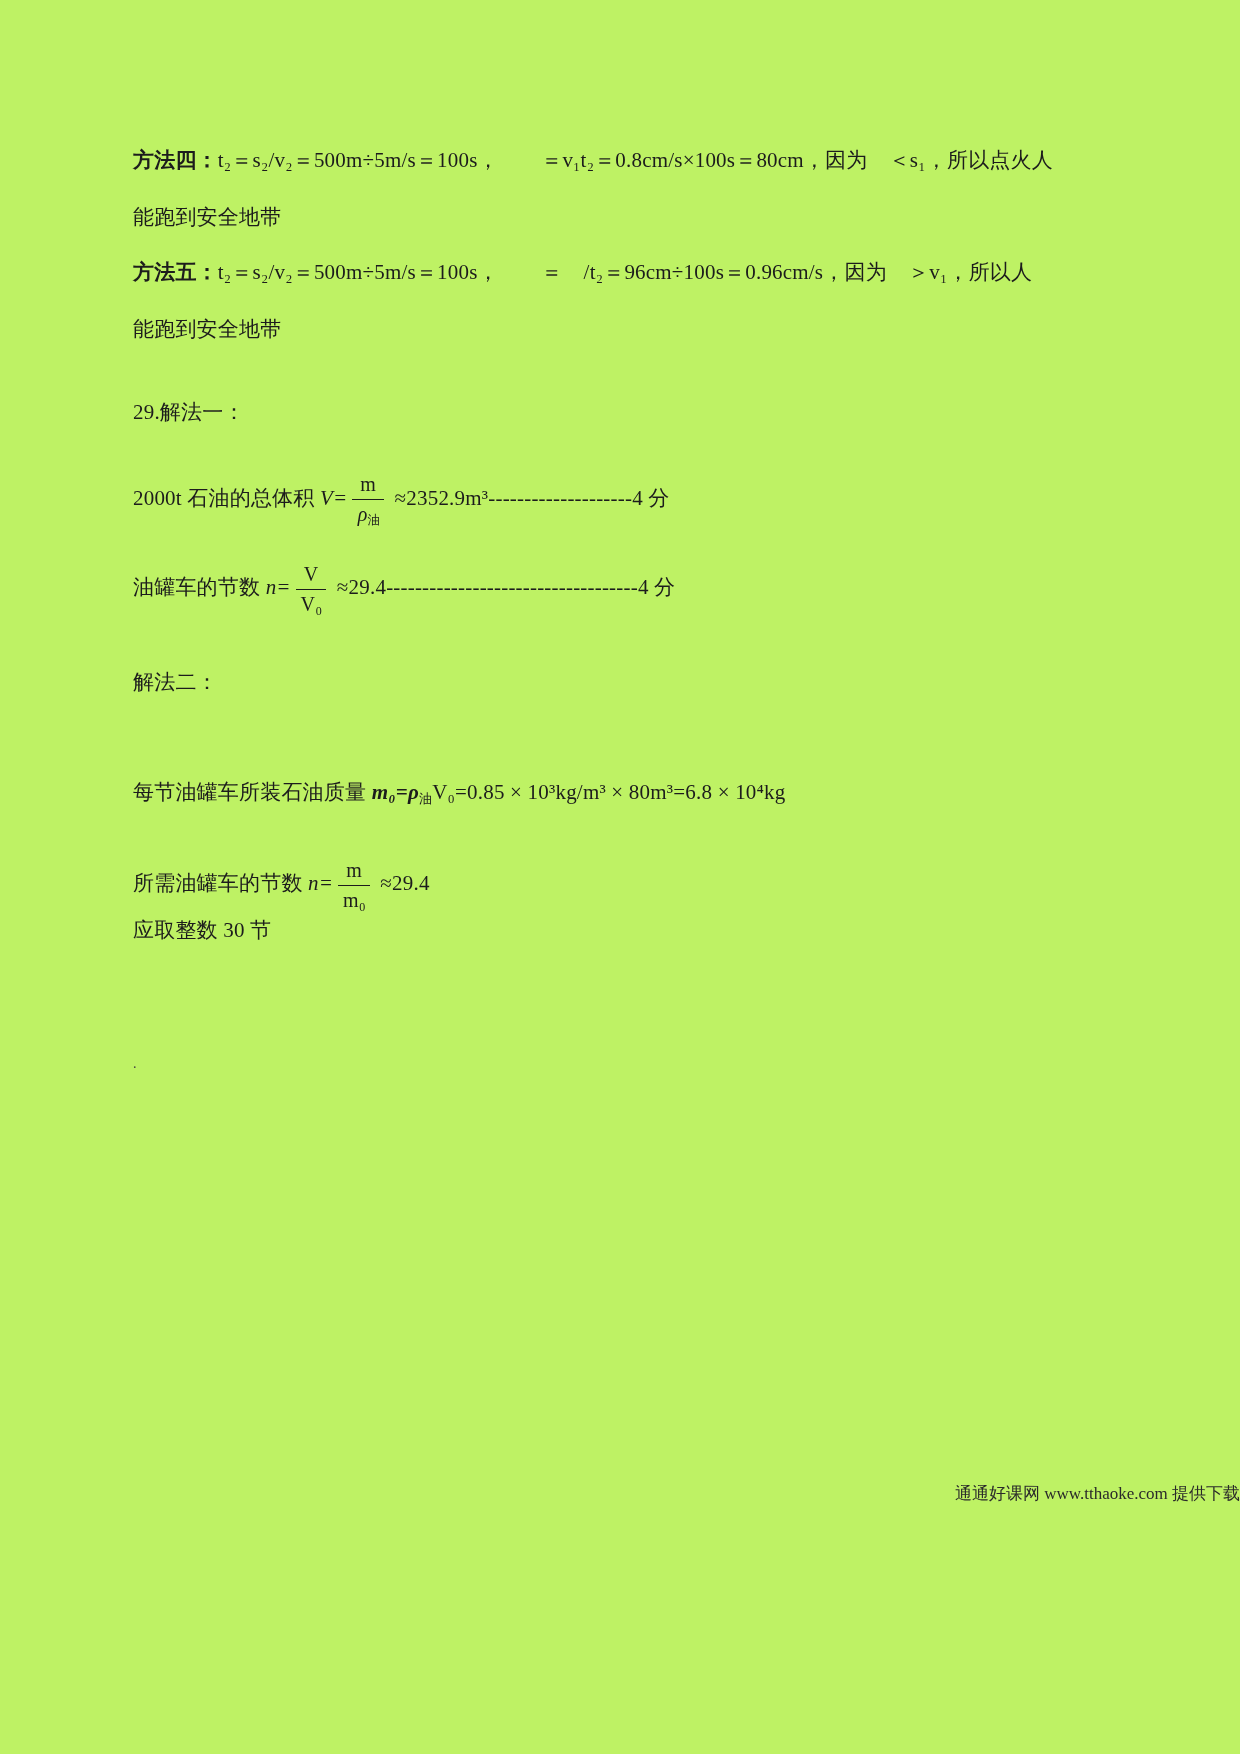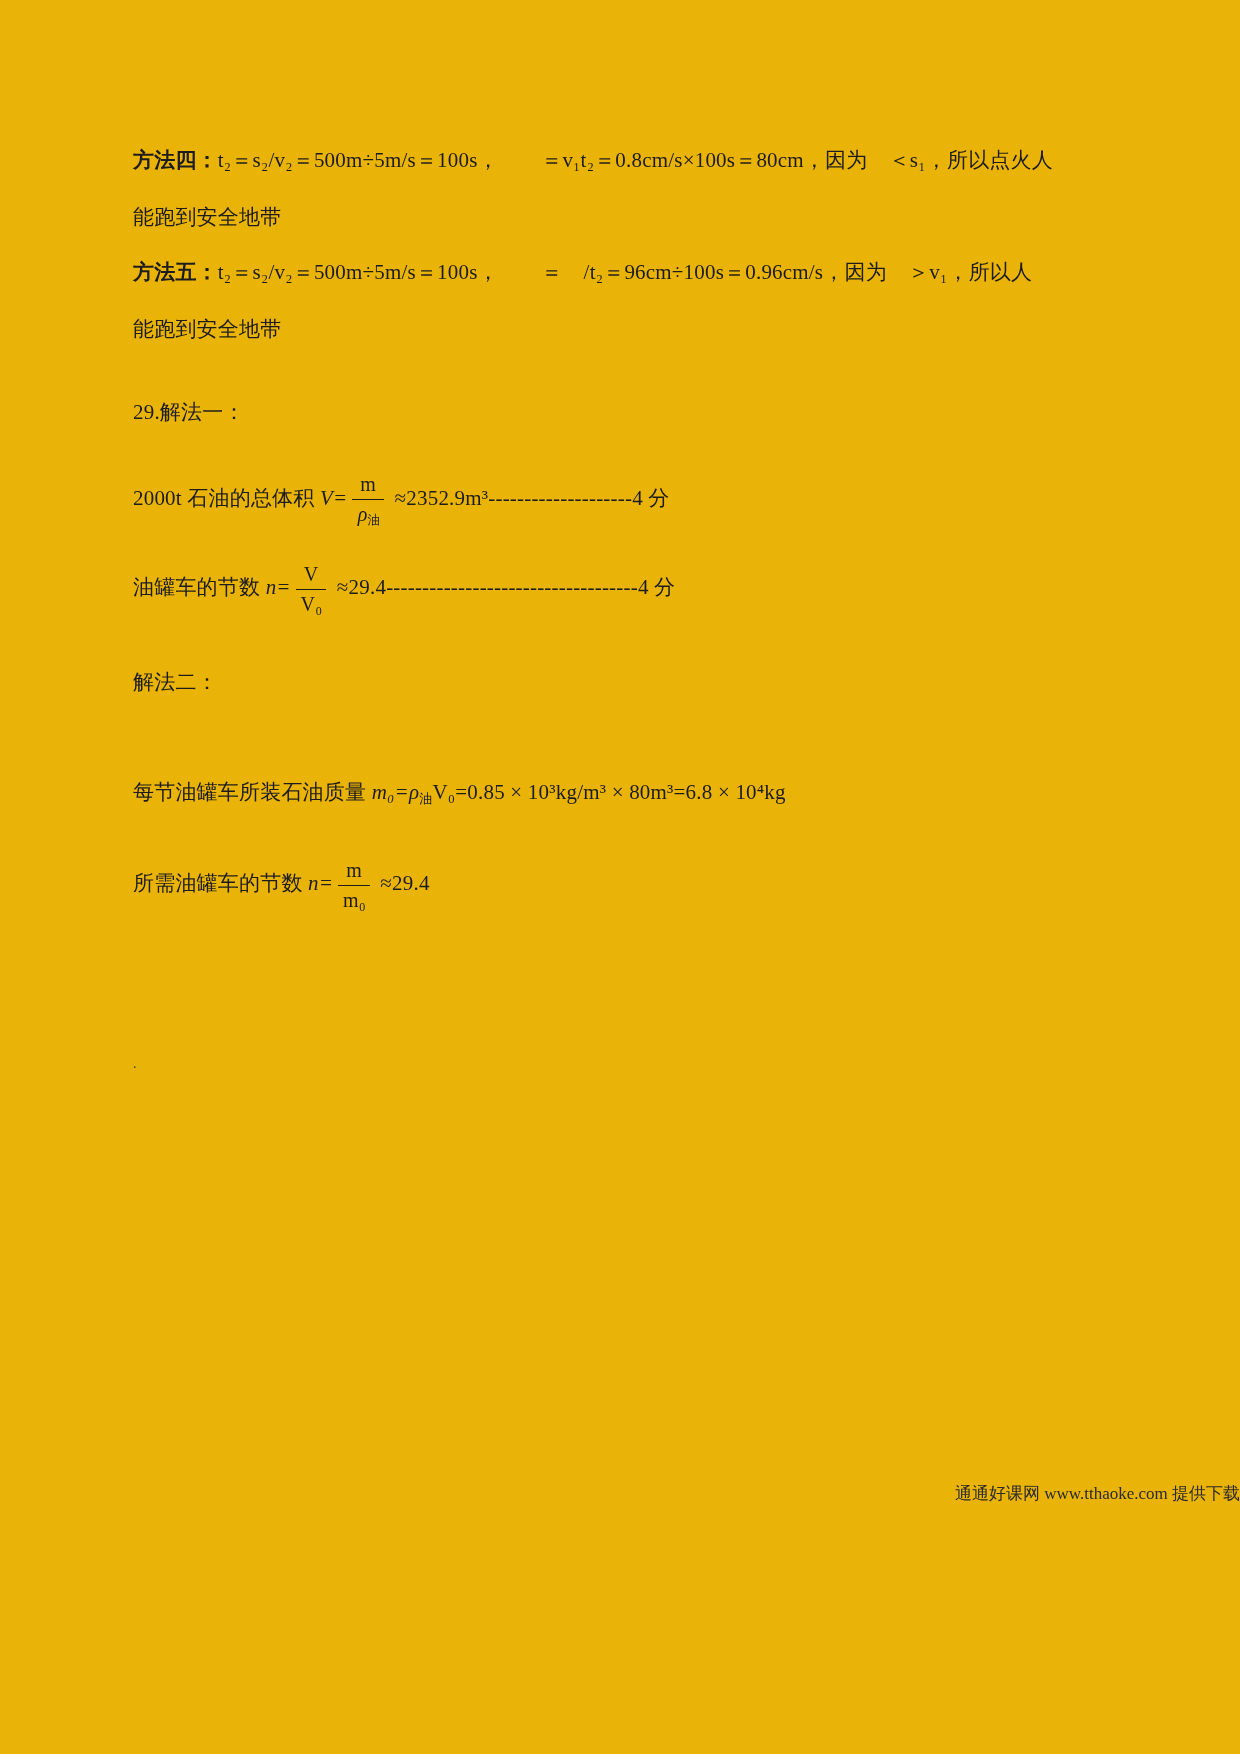--- a/index.html
+++ b/index.html
@@ -1,37 +1,37 @@
 <!DOCTYPE html>
 <html><head>
 <meta charset="utf-8">
 <style>
   * { margin: 0; padding: 0; box-sizing: border-box; }
   html, body { background: #ffffff; }
   .page {
     position: relative;
     width: 1240px;
     height: 1754px;
-    background: #eab308;
+    background: #bef264;
     font-family: "Liberation Serif", "DejaVu Serif", serif;
     color: #1c1c1c;
     font-size: 21px;
     overflow: hidden;
   }
   .line {
     position: absolute;
     left: 133px;
     right: 130px;
     line-height: 1.35;
     letter-spacing: 0.2px;
     white-space: normal;
   }
   .bold { font-weight: bold; }
   .it { font-style: italic; }
-  .bolditalic { font-weight: normal; font-style: italic; }
+  .bolditalic { font-weight: bold; font-style: italic; }
   .subsm { font-size: 0.62em; vertical-align: -0.28em; }
   
   .frac {
     display: inline-block;
     vertical-align: middle;
     text-align: center;
     margin: 0 5px;
     font-size: 20px;
     line-height: 1.25;
   }
@@ -100,18 +100,21 @@
   </div>
 
   <div class="line" style="top:778px">
     <span>每节油罐车所装石油质量 </span><i class="bolditalic">m₀=</i><i class="bolditalic">ρ</i><span class="subsm">油</span><span>V₀=0.85 × 10³kg/m³ × 80m³=6.8 × 10⁴kg</span>
   </div>
 
   <div class="line" style="top:858px">
     <span>所需油罐车的节数 </span><i class="it">n=</i><span class="frac"><span class="num">m</span><span class="den">m₀</span></span><span> ≈29.4</span>
   </div>
 
+  <div class="line" style="top:916px">
+    <span>应取整数 30 节</span>
+  </div>
 
   <div class="stray-dot">.</div>
 
   <div class="footer">通通好课网  www.tthaoke.com  提供下载</div>
 
 </div>
 
 </body></html>

